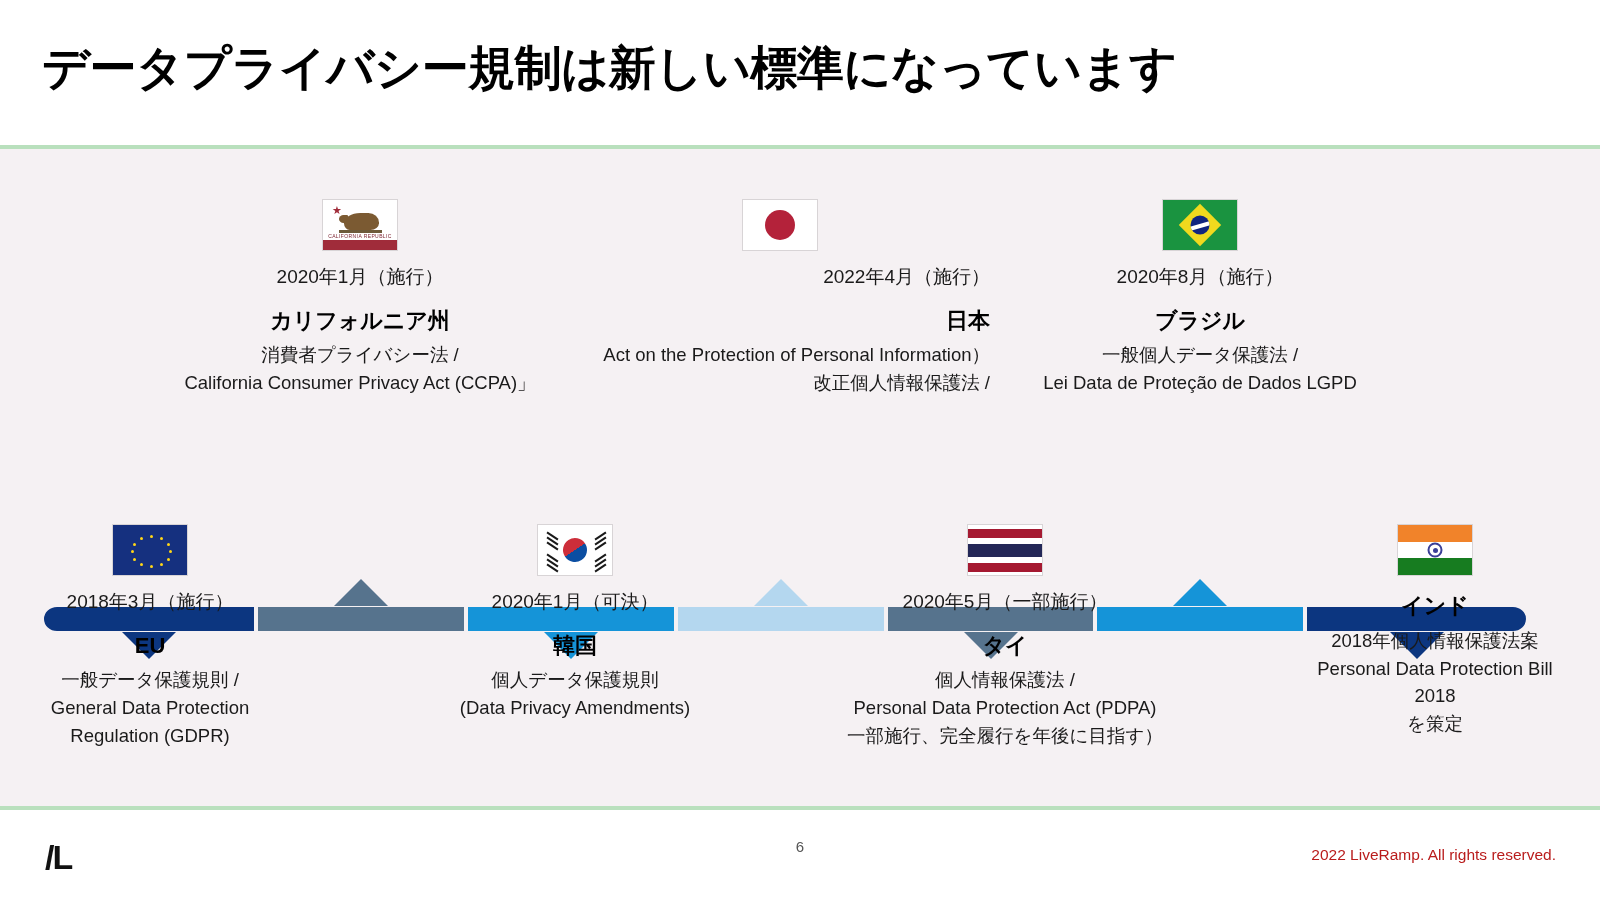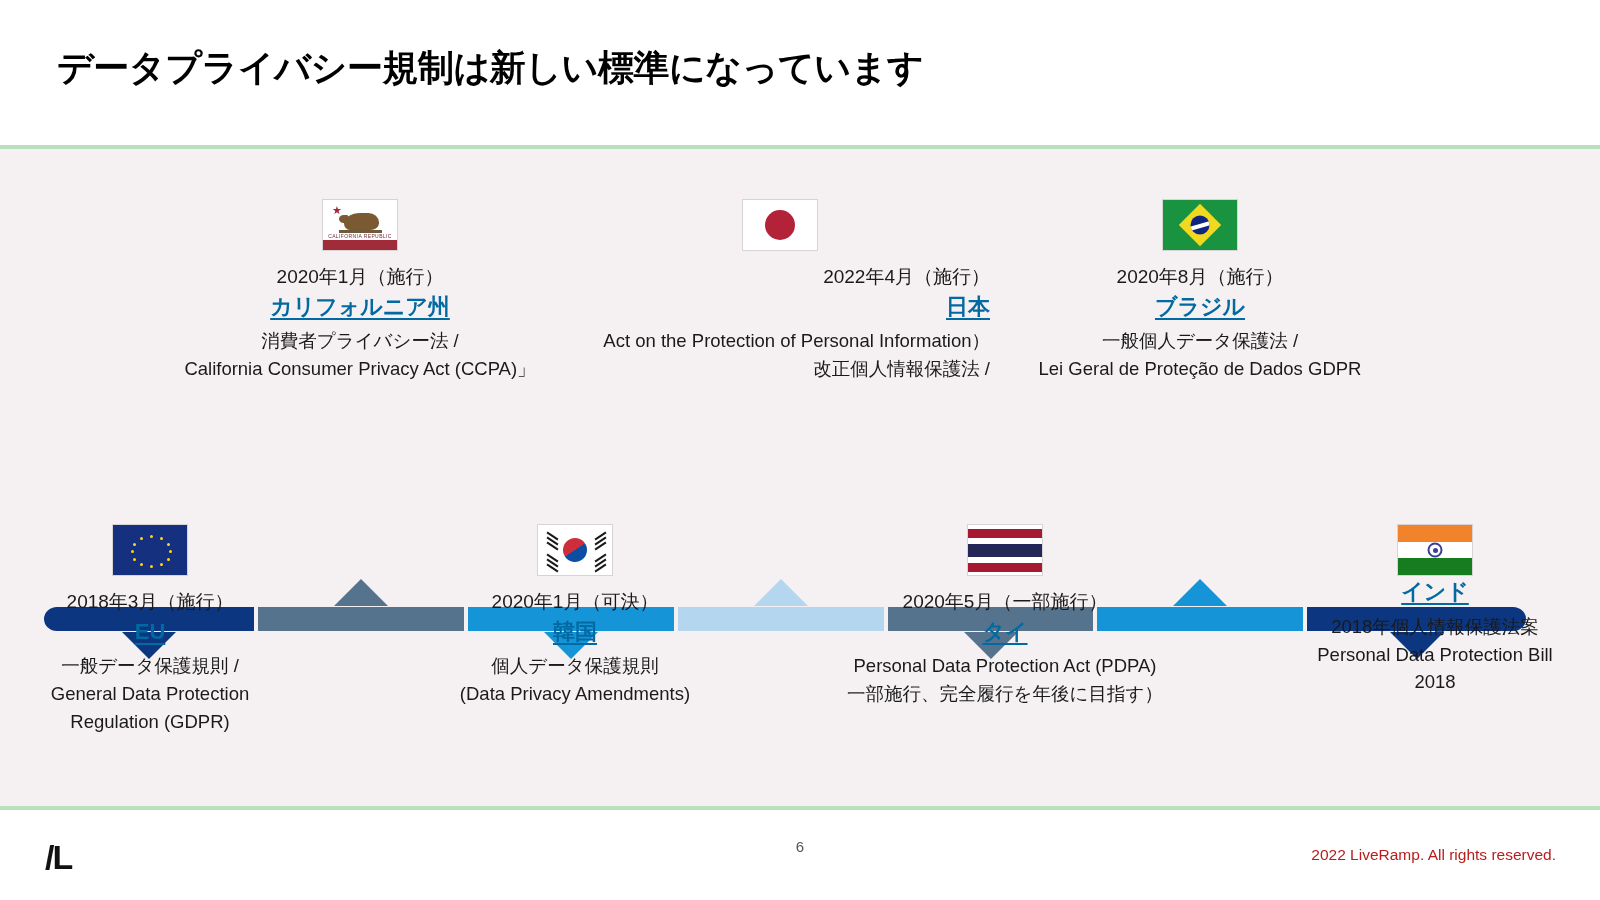--- a/index.html
+++ b/index.html
@@ -11,26 +11,25 @@
     overflow:hidden;
     position:relative;
   }
 
   
   #slide-title {
     position:absolute;
     left:42px; top:22px;
     width:1400px; height:92px;
     display:flex; align-items:center;
-    font-size:36px;
+    font-size:47px;
     font-weight:bold;
     letter-spacing:-0.5px;
     color:#000000;
     white-space:nowrap;
-    margin-left:15px;
   }
 
   
   #content-panel {
     position:absolute;
     left:0; top:145px;
     width:1600px; height:665px;
     background:#f5f1f3;
     border-top:4px solid #b9e0bd;
     border-bottom:4px solid #b9e0bd;
@@ -63,23 +62,23 @@
   .flag-box {
     margin:0 auto;
     width:76px; height:52px;
     border:1px solid #d8d4d6;
     background:#fff;
     position:relative;
     overflow:hidden;
   }
   .entry-date { font-size:19px; color:#1a1a1a; margin-top:12px; line-height:1.45; }
   .entry-name {
-    font-size:22px; font-weight:bold; color:#0369a1;
-    text-decoration:underline; text-underline-offset:4px;
-    line-height:1.45;
+    font-size:22px; font-weight:bold; color:#000000;
+    text-underline-offset:4px;
+    margin-top:14px; line-height:1.45;
   }
   .entry-desc { font-size:18.5px; color:#1a1a1a; margin-top:5px; line-height:1.5; }
   .entry-desc div { white-space:nowrap; }
 
   
   #footer { position:absolute; left:0; top:810px; width:1600px; height:90px; background:#fff; }
   #logo-mark {
     position:absolute; left:45px; top:28px;
     font-size:34px; font-weight:bold; color:#111;
     letter-spacing:-2px; font-family:"Liberation Sans",sans-serif;
@@ -202,21 +201,21 @@
         <div class="flag-box f-br">
           <div class="br-rhombus"></div>
           <div class="br-globe">
             <div class="br-band"></div>
           </div>
         </div>
         <div class="entry-date">2020年8月（施行）</div>
         <div class="entry-name">ブラジル</div>
         <div class="entry-desc">
           <div>一般個人データ保護法 /</div>
-          <div>Lei Geral de Proteção de Dados GDPR</div>
+          <div>Lei Data de Proteção de Dados LGPD</div>
         </div>
       </div>
     </div>
 
   <div id="timeline-bar">
       <div class="seg first" style="width: 14.4%; background: rgb(12, 54, 128);">
         <div class="ptr down" style="border-top: 27px solid rgb(12, 54, 128);"></div>
       </div>
       <div class="seg" style="width: 14.1%; background: rgb(86, 115, 141);">
         <div class="ptr up" style="border-bottom: 27px solid rgb(86, 115, 141);"></div>
@@ -289,35 +288,37 @@
       </div>
       <div class="entry" style="left: 845px; width: 320px; top: 375px;">
         <div class="flag-box f-th">
           <div class="th-r1"></div>
           <div class="th-b"></div>
           <div class="th-r2"></div>
         </div>
         <div class="entry-date">2020年5月（一部施行）</div>
         <div class="entry-name">タイ</div>
         <div class="entry-desc">
+          <div>個人情報保護法 /</div>
           <div>Personal Data Protection Act (PDPA)</div>
           <div>一部施行、完全履行を年後に目指す）</div>
         </div>
       </div>
       <div class="entry" style="left: 1280px; width: 310px; top: 375px;">
         <div class="flag-box f-in">
           <div class="in-s"></div>
           <div class="in-wheel"></div>
           <div class="in-g"></div>
         </div>
         <div class="entry-name">インド</div>
         <div class="entry-desc">
           <div>2018年個人情報保護法案</div>
           <div>Personal Data Protection Bill</div>
           <div>2018</div>
+          <div>を策定</div>
         </div>
       </div>
     </div>
 
 </div>
 
 <div id="footer">
   <div id="logo-mark">/L</div>
   <div id="page-number">6</div>
   <div id="copyright">2022 LiveRamp. All rights reserved.</div>

